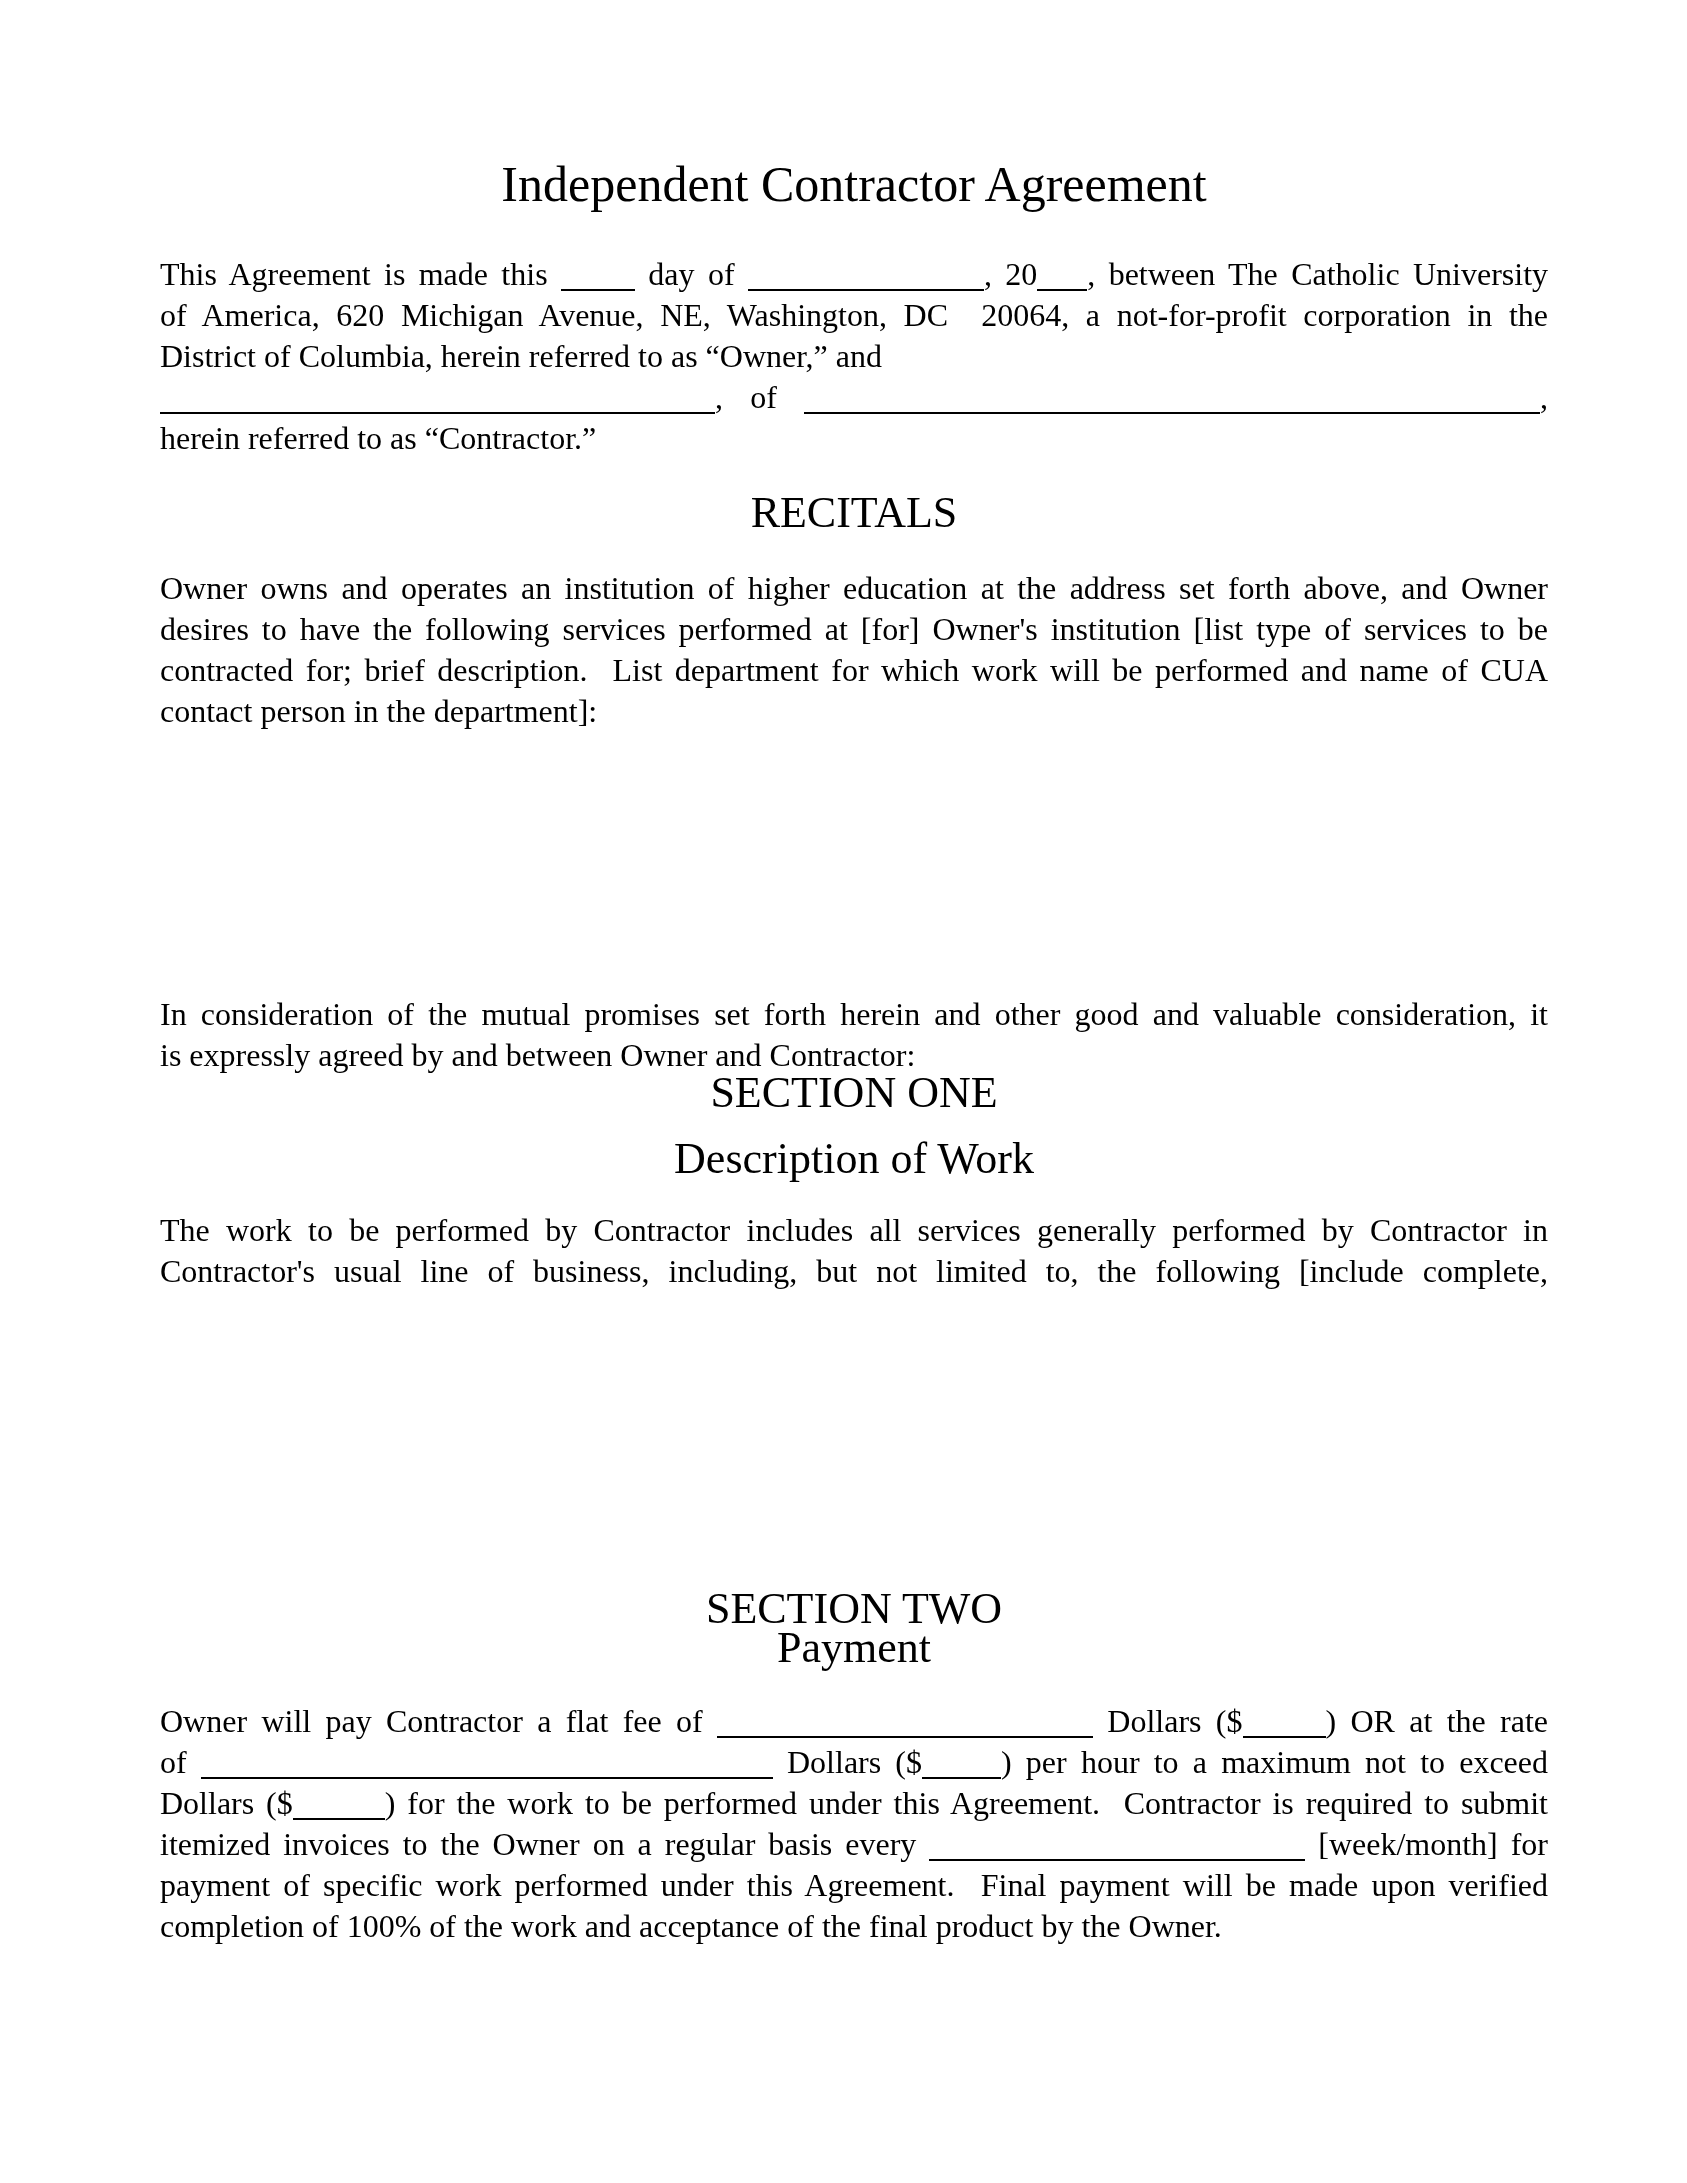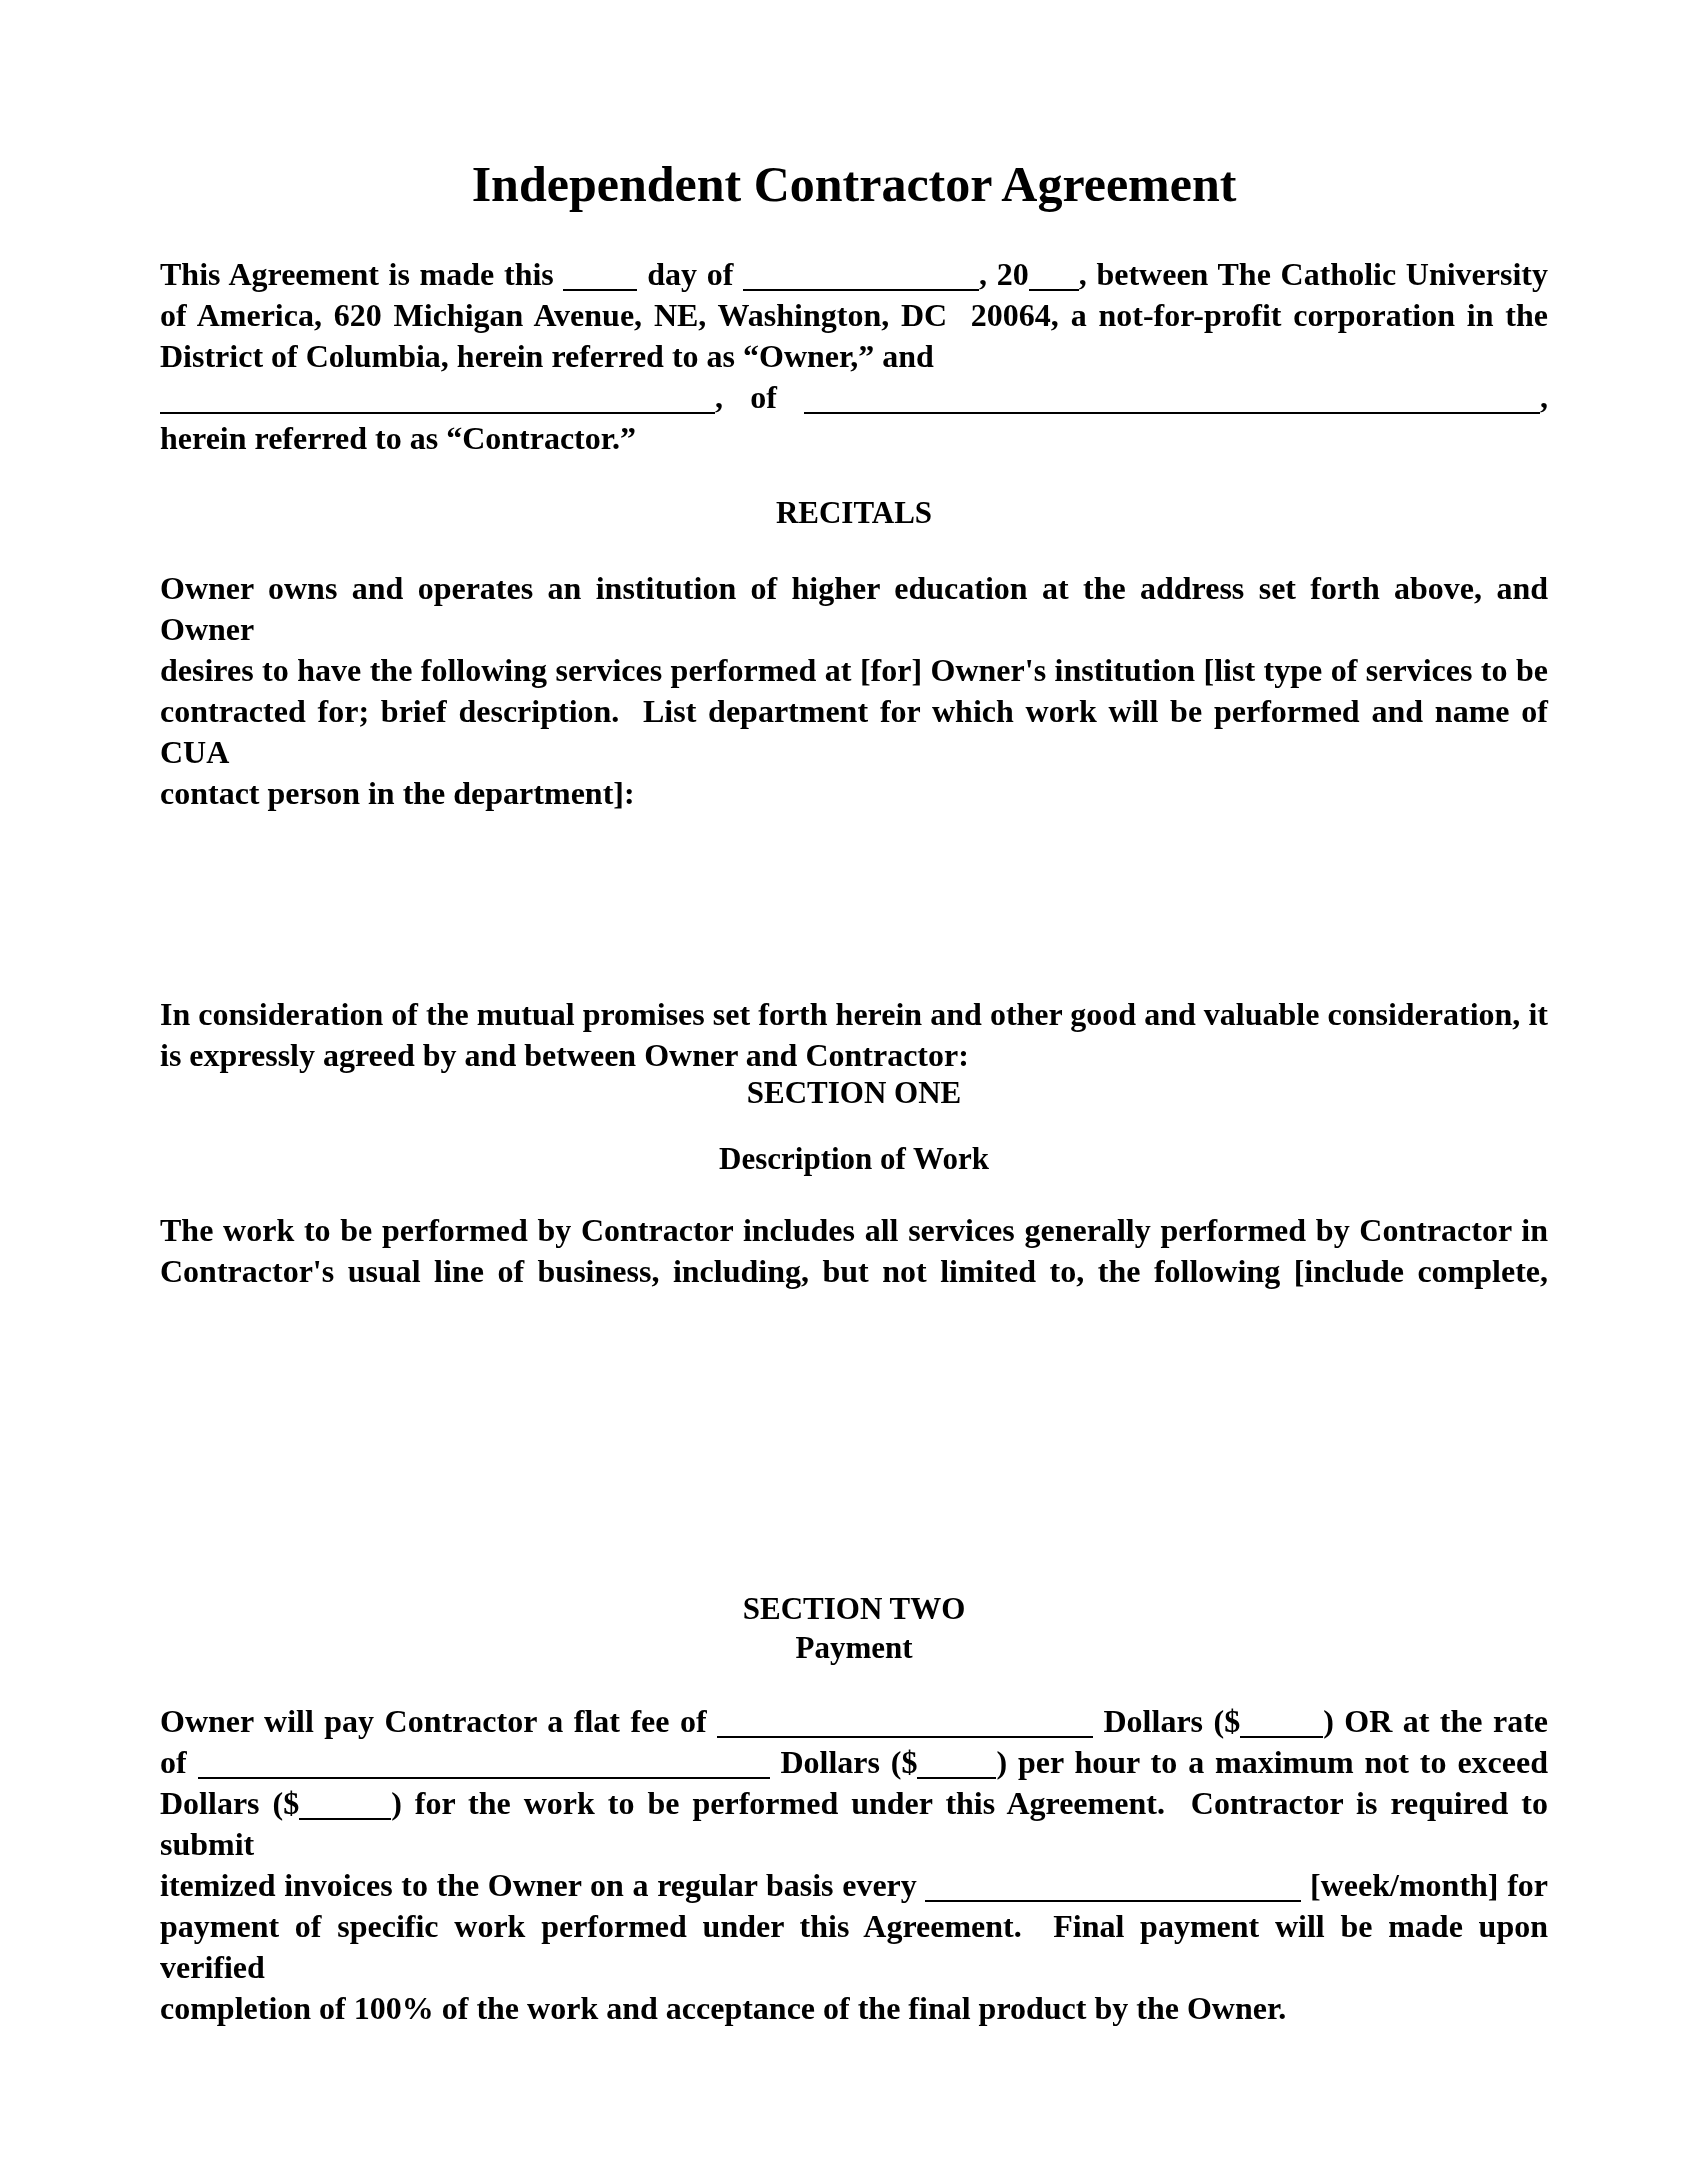--- a/index.html
+++ b/index.html
@@ -12,34 +12,34 @@
     font-family: "Liberation Serif", "DejaVu Serif", serif;
     overflow: hidden;
   }
   .content {
     position: absolute;
     left: 160px;
     top: 0;
     width: 1388px;
     height: 100%;
   }
-  .block { position: absolute; width: 100%; font-weight: bold; }
+  .block { position: absolute; width: 100%; }
   .line {
     white-space: pre-wrap;
     font-size: 32px;
     line-height: 41px;
     text-align: justify;
     text-align-last: justify;
   }
   .line.last {
     text-align: right;
     text-align-last: left;
   }
   .hline {
-    font-size: 31px;
+    font-size: 44px;
     line-height: 41px;
     text-align: center;
     text-align-last: center;
     white-space: pre-wrap;
   }
   .doc-title {
     font-size: 50px;
     line-height: 58px;
     text-align: center;
     text-align-last: center;

